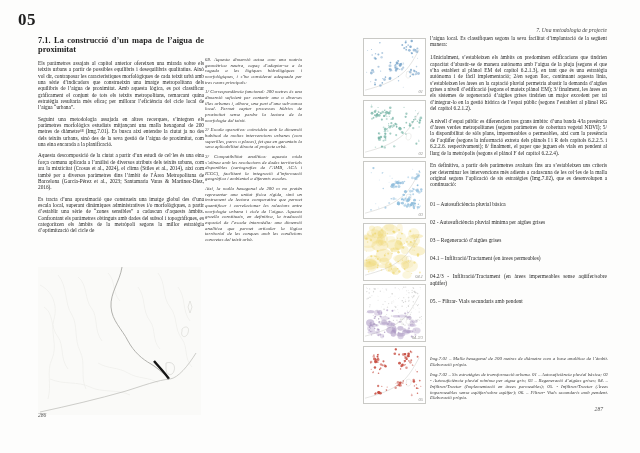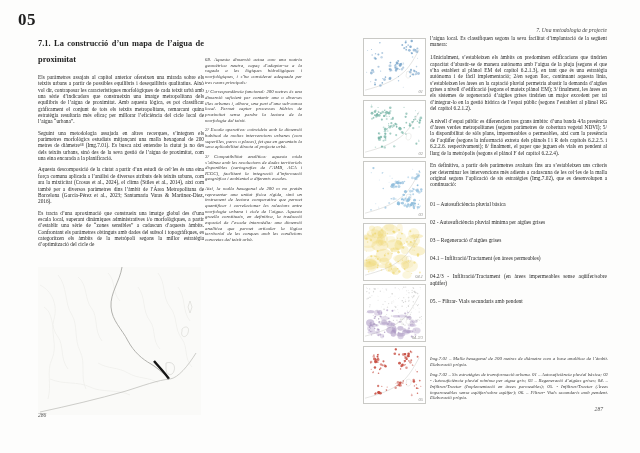--- a/index.html
+++ b/index.html
@@ -6,21 +6,21 @@
   #spread{
     position:relative;width:640px;height:453px;background:#fdfdfc;
     font-family:"Liberation Serif","DejaVu Serif",serif;color:#1f1f1f;
     overflow:hidden;
   }
   .abs{position:absolute;}
   
   #chapter-num{left:18px;top:10px;font-size:17px;font-weight:bold;letter-spacing:0.5px;}
   
   #left-col{left:38px;top:36px;width:166px;}
-  #left-heading{font-size:8.4px;font-weight:bold;line-height:16px;margin:0 0 6px 0;text-align:justify;}
+  #left-heading{font-size:8.4px;font-weight:bold;line-height:9px;margin:0 0 6px 0;text-align:justify;}
   .bodyp{font-size:5.3px;line-height:6.35px;text-align:justify;margin:0 0 5px 0;}
   #margin-notes{left:205px;top:57px;width:97px;}
   .note{font-size:4.85px;line-height:5.65px;font-style:italic;color:#3a3a3a;text-align:justify;margin:0 0 4px 0;}
   #left-map{left:38px;top:267px;width:163px;height:148px;}
   .pagenum{font-size:5.6px;font-style:italic;color:#555;}
   #pagenum-left{left:38px;top:412px;}
   #pagenum-right{left:575px;top:406px;width:28px;text-align:right;}
   
   #running-header{left:430px;top:27px;width:177px;text-align:right;font-size:5.6px;font-style:italic;color:#444;}
   #right-col{left:430px;top:35px;width:177px;}

